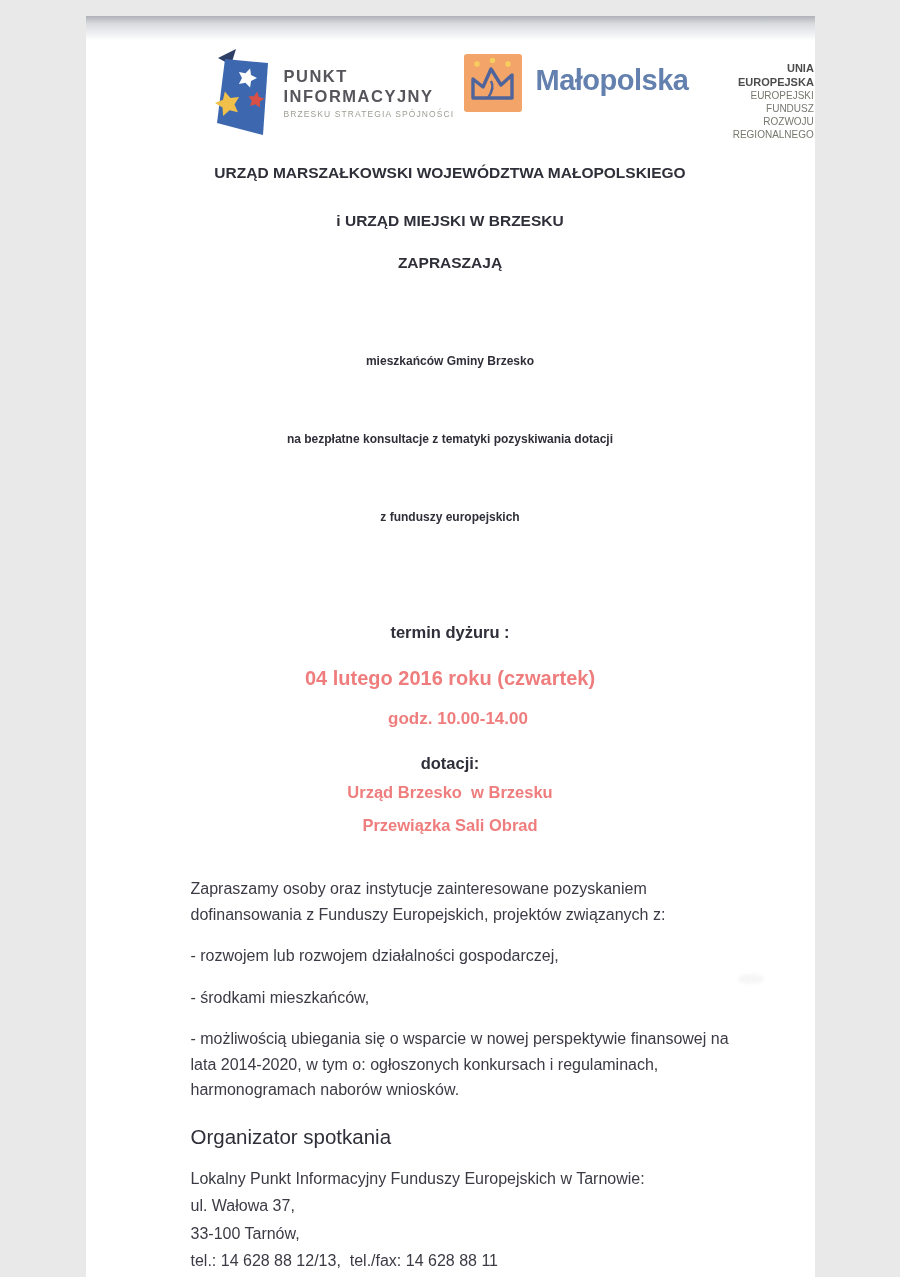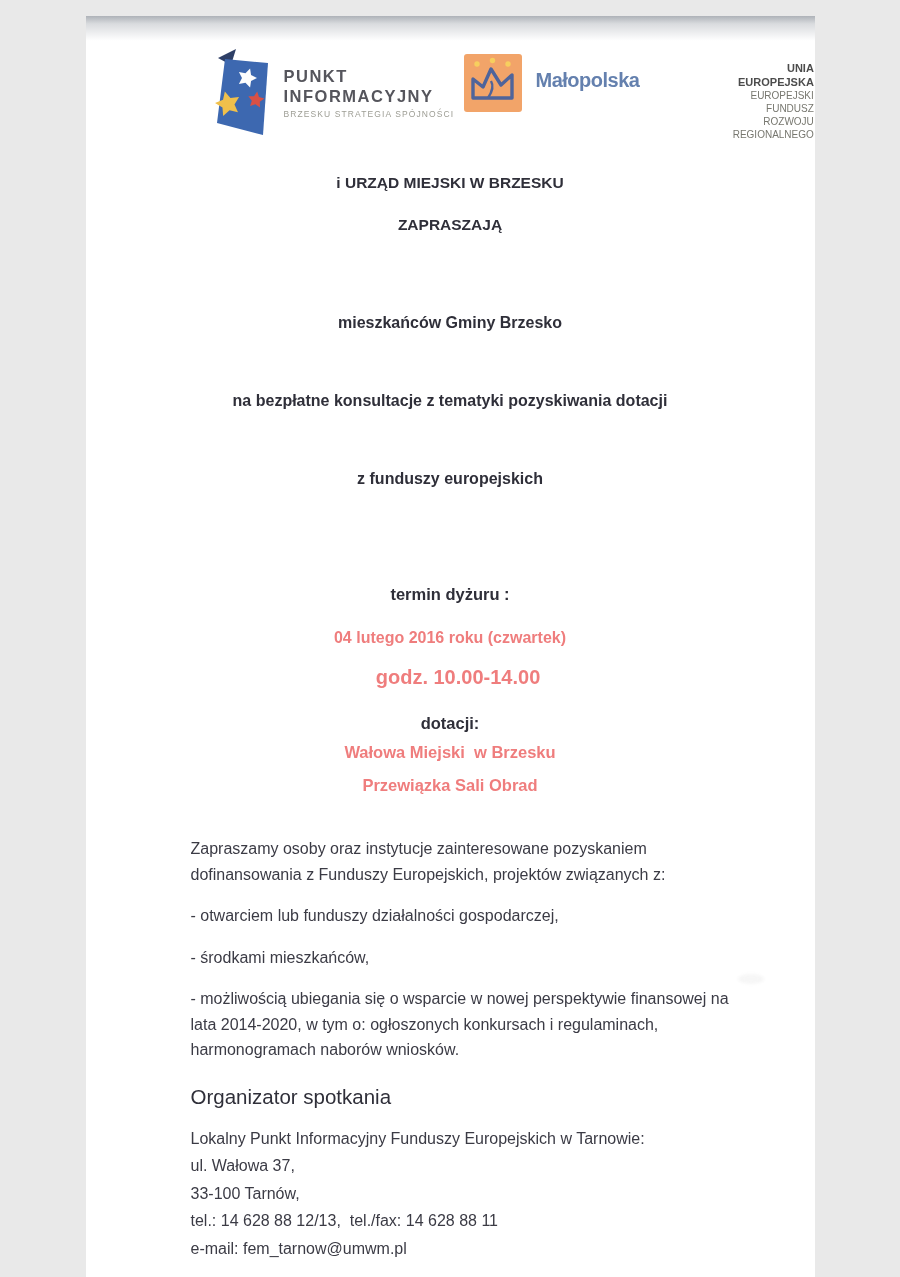--- a/index.html
+++ b/index.html
@@ -25,39 +25,39 @@
 
   
   .logos{position:relative;height:128px;}
   .nss{position:absolute;left:116px;top:30px;display:flex;align-items:flex-start;}
   .nss-text{margin-left:12px;padding-top:20px;}
   .nss-l1{font-size:16.5px;font-weight:bold;letter-spacing:1.5px;color:#55555c;line-height:20px;}
   .nss-l3{font-size:8.5px;letter-spacing:1.1px;color:#9d9d94;margin-top:3px;}
   .malo{position:absolute;left:378px;top:38px;display:flex;align-items:center;}
   .malo-sq{width:58px;height:58px;background:#f2a469;border-radius:3px;position:relative;}
   .malo-sq svg{position:absolute;left:0;top:0;}
-  .malo-text{margin-left:14px;font-size:20px;font-weight:bold;color:#6480ae;letter-spacing:-0.5px;padding-bottom:6px;}
+  .malo-text{margin-left:14px;font-size:29px;font-weight:bold;color:#6480ae;letter-spacing:-0.5px;padding-bottom:6px;}
   .eu{position:absolute;left:630px;top:44px;display:flex;align-items:flex-start;}
   .eu-text{text-align:right;padding-top:2px;}
   .eu-l1{font-size:11px;font-weight:bold;color:#4c4c4c;line-height:13.5px;}
   .eu-l2{font-size:10px;color:#77776f;line-height:13px;}
   .eu-flag{margin-left:12px;}
 
   
   .center-col{text-align:center;}
   .center-col div{white-space:pre-wrap;}
   .t-dark{color:#2f2f39;font-weight:bold;}
   .t-red{color:#ef7d7d;font-weight:bold;}
   .title1{margin-top:20px;font-size:15.5px;}
   .title2{margin-top:30px;font-size:15.5px;}
   .zapr{margin-top:24px;font-size:15.5px;}
-  .audience{margin-top:24px;font-size:16px;line-height:26px;}
+  .audience{margin-top:24px;font-size:12px;line-height:26px;}
   .termin{margin-top:41px;font-size:16.5px;}
-  .date{margin-top:25px;font-size:16px;}
-  .godz{margin-top:19px;font-size:20px;padding-left:16px;}
+  .date{margin-top:25px;font-size:20px;}
+  .godz{margin-top:19px;font-size:17px;padding-left:16px;}
   .miejsce{margin-top:25px;font-size:16.5px;}
   .place1{margin-top:10px;font-size:16.5px;}
   .place2{margin-top:14px;font-size:16.5px;}
 
   
   .body-col{margin:41px 62px 0 105px;font-size:16px;line-height:25.5px;color:#3b3b45;}
   .body-col p{margin:0;}
   .body-col p + p{margin-top:16px;}
 
   
@@ -128,38 +128,39 @@
           <use href="#eust" transform="translate(20.7,28) scale(2.6)"></use>
           <use href="#eust" transform="translate(19,21.5) scale(2.6)"></use>
           <use href="#eust" transform="translate(20.7,15) scale(2.6)"></use>
           <use href="#eust" transform="translate(25.5,10.2) scale(2.6)"></use>
         </g>
       </svg>
     </div>
   </header>
 
   <main class="center-col">
+    <div class="title1 t-dark">URZĄD MARSZAŁKOWSKI WOJEWÓDZTWA MAŁOPOLSKIEGO</div>
     <div class="title2 t-dark">i URZĄD MIEJSKI W BRZESKU</div>
     <div class="zapr t-dark">ZAPRASZAJĄ</div>
     <div class="audience t-dark">
       <div>mieszkańców Gminy Brzesko</div>
       <div>na bezpłatne konsultacje z tematyki pozyskiwania dotacji</div>
       <div>z funduszy europejskich</div>
     </div>
     <div class="termin t-dark">termin dyżuru :</div>
     <div class="date t-red">04 lutego 2016 roku (czwartek)</div>
     <div class="godz t-red">godz. 10.00-14.00</div>
     <div class="miejsce t-dark">dotacji:</div>
-    <div class="place1 t-red">Wałowa Miejski  w Brzesku</div>
+    <div class="place1 t-red">Urząd Brzesko  w Brzesku</div>
     <div class="place2 t-red">Przewiązka Sali Obrad</div>
   </main>
 
   <section class="body-col">
     <p>Zapraszamy osoby oraz instytucje zainteresowane pozyskaniem dofinansowania z Funduszy Europejskich, projektów związanych z:</p>
-    <p>- otwarciem lub funduszy działalności gospodarczej,</p>
+    <p>- rozwojem lub rozwojem działalności gospodarczej,</p>
     <p>- środkami mieszkańców,</p>
     <p>- możliwością ubiegania się o wsparcie w nowej perspektywie finansowej na lata 2014-2020, w tym o: ogłoszonych konkursach i regulaminach, harmonogramach naborów wniosków.</p>
   </section>
 
   <section class="org">
     <h2 class="org-h">Organizator spotkania</h2>
     <div class="org-lines">
       <div>Lokalny Punkt Informacyjny Funduszy Europejskich w Tarnowie:</div>
       <div>ul. Wałowa 37,</div>
       <div>33-100 Tarnów,</div>

